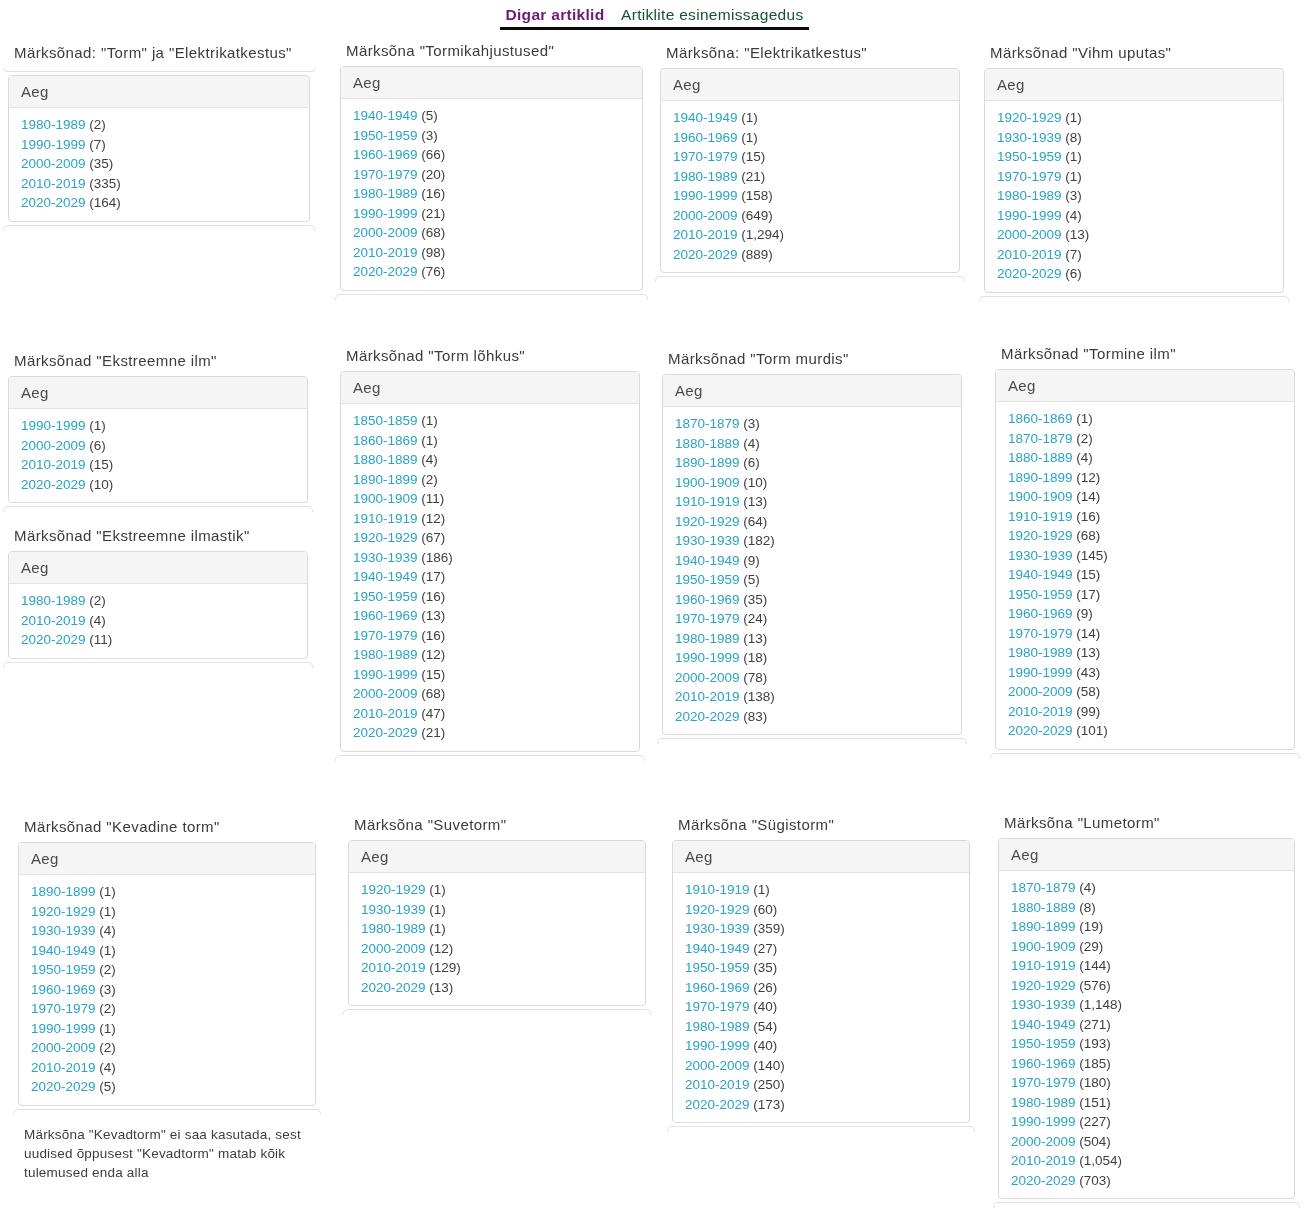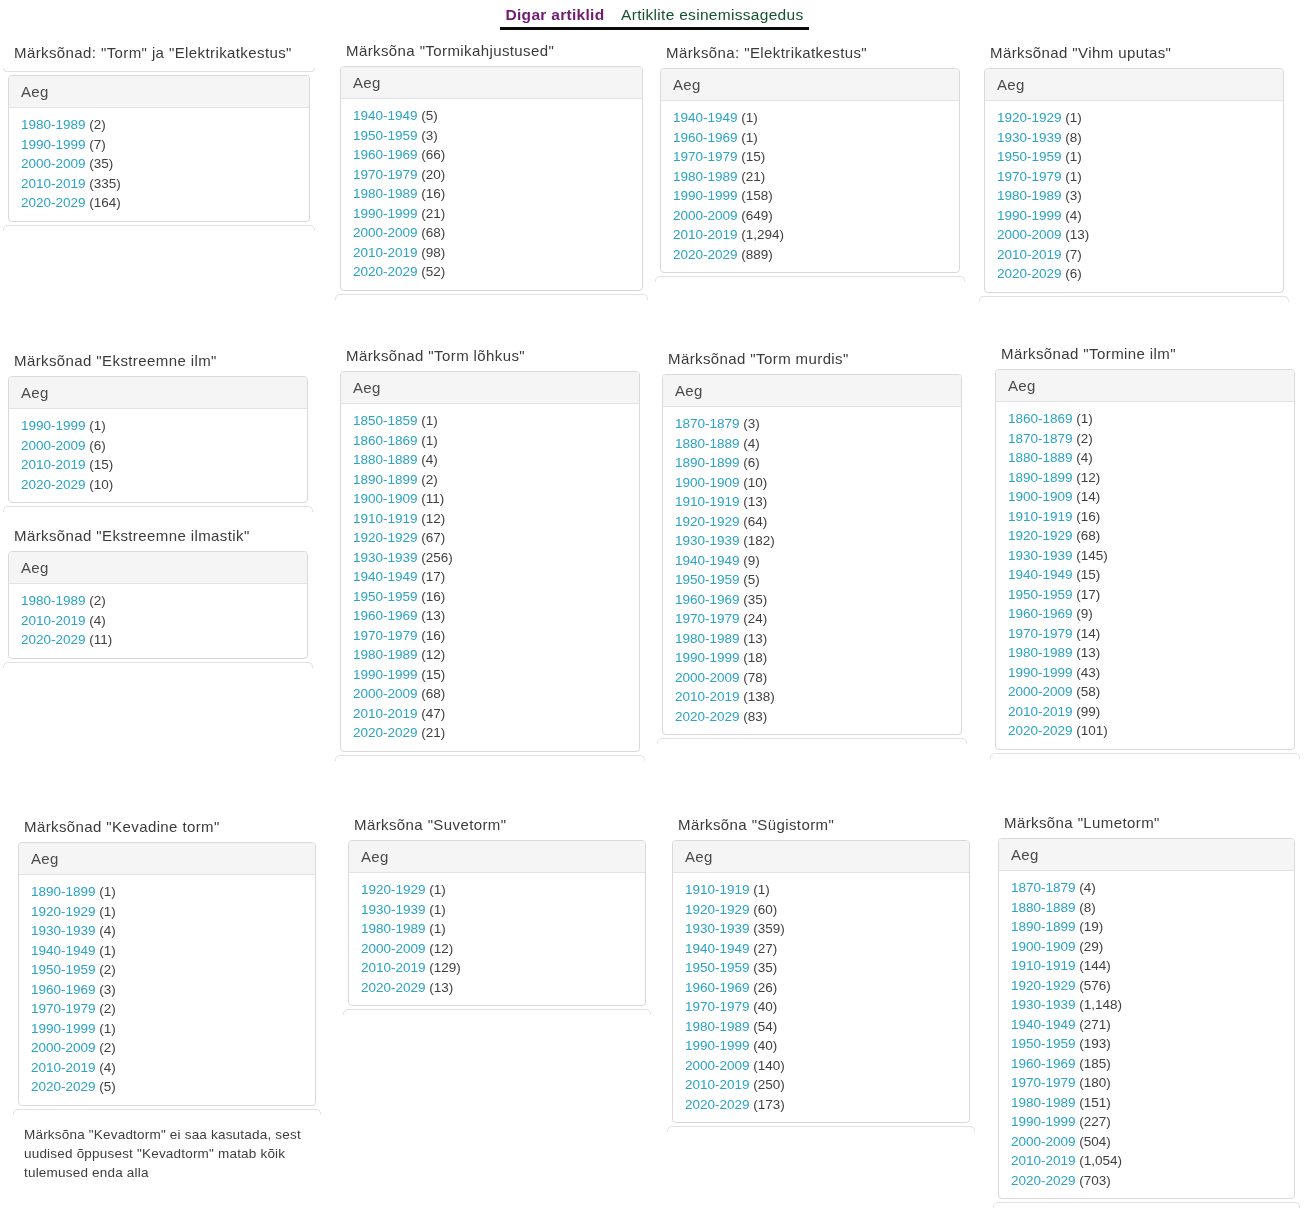--- a/index.html
+++ b/index.html
@@ -122,21 +122,21 @@
     <div class="card-header">Aeg</div>
     <div class="card-body">
         <div class="frow"><a href="#" class="decade">1940-1949</a> <span class="count">(5)</span></div>
         <div class="frow"><a href="#" class="decade">1950-1959</a> <span class="count">(3)</span></div>
         <div class="frow"><a href="#" class="decade">1960-1969</a> <span class="count">(66)</span></div>
         <div class="frow"><a href="#" class="decade">1970-1979</a> <span class="count">(20)</span></div>
         <div class="frow"><a href="#" class="decade">1980-1989</a> <span class="count">(16)</span></div>
         <div class="frow"><a href="#" class="decade">1990-1999</a> <span class="count">(21)</span></div>
         <div class="frow"><a href="#" class="decade">2000-2009</a> <span class="count">(68)</span></div>
         <div class="frow"><a href="#" class="decade">2010-2019</a> <span class="count">(98)</span></div>
-        <div class="frow"><a href="#" class="decade">2020-2029</a> <span class="count">(52)</span></div>
+        <div class="frow"><a href="#" class="decade">2020-2029</a> <span class="count">(76)</span></div>
       </div>
   </div>
   <div class="stack-edge-below"></div>
 </div>
 
 <div class="panel-group" style="left:660px; top:44px; width:300px;">
   <div class="panel-title">Märksõna: "Elektrikatkestus"</div>
   <div class="card">
     <div class="card-header">Aeg</div>
     <div class="card-body">
@@ -204,21 +204,21 @@
   <div class="card">
     <div class="card-header">Aeg</div>
     <div class="card-body">
         <div class="frow"><a href="#" class="decade">1850-1859</a> <span class="count">(1)</span></div>
         <div class="frow"><a href="#" class="decade">1860-1869</a> <span class="count">(1)</span></div>
         <div class="frow"><a href="#" class="decade">1880-1889</a> <span class="count">(4)</span></div>
         <div class="frow"><a href="#" class="decade">1890-1899</a> <span class="count">(2)</span></div>
         <div class="frow"><a href="#" class="decade">1900-1909</a> <span class="count">(11)</span></div>
         <div class="frow"><a href="#" class="decade">1910-1919</a> <span class="count">(12)</span></div>
         <div class="frow"><a href="#" class="decade">1920-1929</a> <span class="count">(67)</span></div>
-        <div class="frow"><a href="#" class="decade">1930-1939</a> <span class="count">(256)</span></div>
+        <div class="frow"><a href="#" class="decade">1930-1939</a> <span class="count">(186)</span></div>
         <div class="frow"><a href="#" class="decade">1940-1949</a> <span class="count">(17)</span></div>
         <div class="frow"><a href="#" class="decade">1950-1959</a> <span class="count">(16)</span></div>
         <div class="frow"><a href="#" class="decade">1960-1969</a> <span class="count">(13)</span></div>
         <div class="frow"><a href="#" class="decade">1970-1979</a> <span class="count">(16)</span></div>
         <div class="frow"><a href="#" class="decade">1980-1989</a> <span class="count">(12)</span></div>
         <div class="frow"><a href="#" class="decade">1990-1999</a> <span class="count">(15)</span></div>
         <div class="frow"><a href="#" class="decade">2000-2009</a> <span class="count">(68)</span></div>
         <div class="frow"><a href="#" class="decade">2010-2019</a> <span class="count">(47)</span></div>
         <div class="frow"><a href="#" class="decade">2020-2029</a> <span class="count">(21)</span></div>
       </div>

